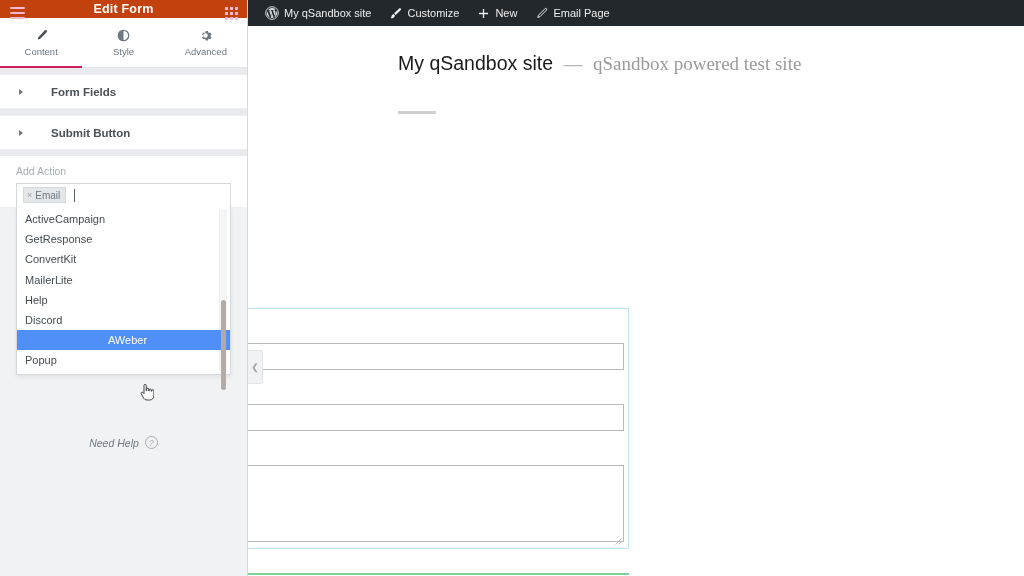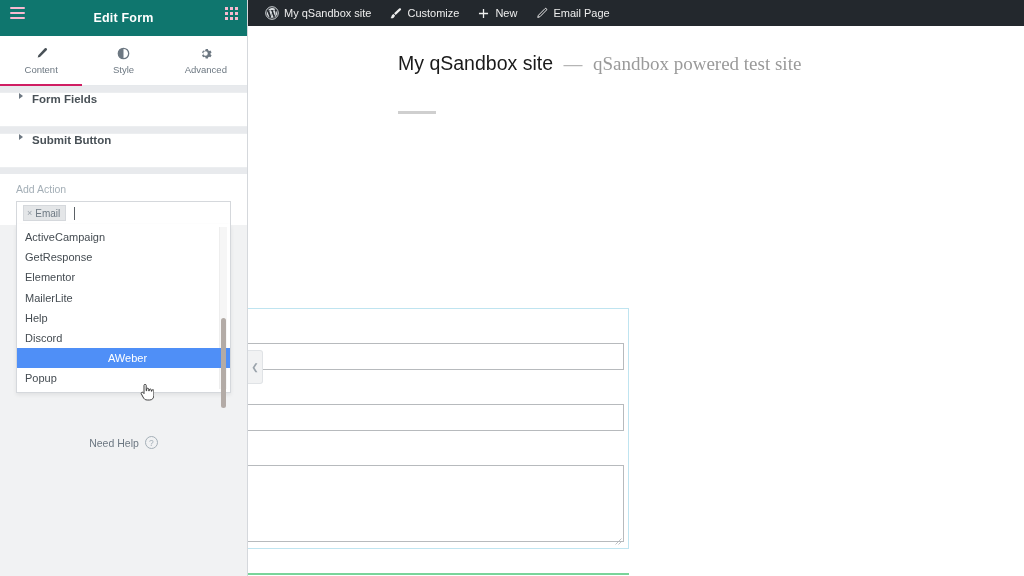--- a/index.html
+++ b/index.html
@@ -24,22 +24,22 @@
     left: 0; top: 0;
     width: 248px;
     height: 576px;
     background: #f1f2f3;
     border-right: 1px solid #d5d8dc;
     box-sizing: border-box;
     z-index: 20;
   }
   .panel-header {
     position: relative;
-    height: 36px;
-    background: #0f766e;
+    height: 18px;
+    background: #c2410c;
     display: flex;
     align-items: center;
     justify-content: center;
   }
   .panel-header .ph-title {
     color: #ffffff;
     font-size: 12.5px;
     font-weight: 600;
     letter-spacing: .2px;
   }
@@ -95,26 +95,27 @@
     height: 2px;
     background: #d01e63;
   }
   .tab svg { display: block; }
 
   .sections { }
   .section-row {
     background: #ffffff;
     height: 35px;
     display: flex;
-    align-items: flex-start;
+    align-items: center;
     padding-left: 19px;
     box-sizing: border-box;
     cursor: pointer;
     border-top: 1px solid #eceef0;
     border-bottom: 1px solid #eceef0;
+    gap: 19px;
   }
   .section-gap { height: 6px; background: #e8eaed; }
   .section-row .caret {
     width: 0; height: 0;
     margin-right: 9px;
   }
   .caret-right {
     border-left: 4.5px solid #6d7882;
     border-top: 3.5px solid transparent;
     border-bottom: 3.5px solid transparent;
@@ -233,20 +234,21 @@
 
   .need-help {
     position: absolute;
     left: 0; right: 0;
     top: 436px;
     display: flex;
     align-items: center;
     justify-content: center;
     gap: 6px;
     cursor: pointer;
+    font-style: italic;
   }
   .need-help .nh-label {
     font-size: 10.5px;
     color: #6d7882;
   }
   .nh-circle {
     width: 13px; height: 13px;
     border: 1px solid #a4afb7;
     border-radius: 50%;
     color: #a4afb7;
@@ -483,21 +485,21 @@
               <span class="x">×</span>
               <span>Email</span>
             </span>
             <span class="caret-text"></span>
           </div>
 
           <div class="dropdown">
             <div class="dd-track"></div>
             <div class="dd-option">ActiveCampaign</div>
             <div class="dd-option">GetResponse</div>
-            <div class="dd-option">Elementor</div>
+            <div class="dd-option">ConvertKit</div>
             <div class="dd-option">MailerLite</div>
             <div class="dd-option">Help</div>
             <div class="dd-option">Discord</div>
             <div class="dd-option selected">AWeber</div>
             <div class="dd-option">Popup</div>
             <div class="dd-scroll"></div>
           </div>
         </div>
       </div>
     </div>

